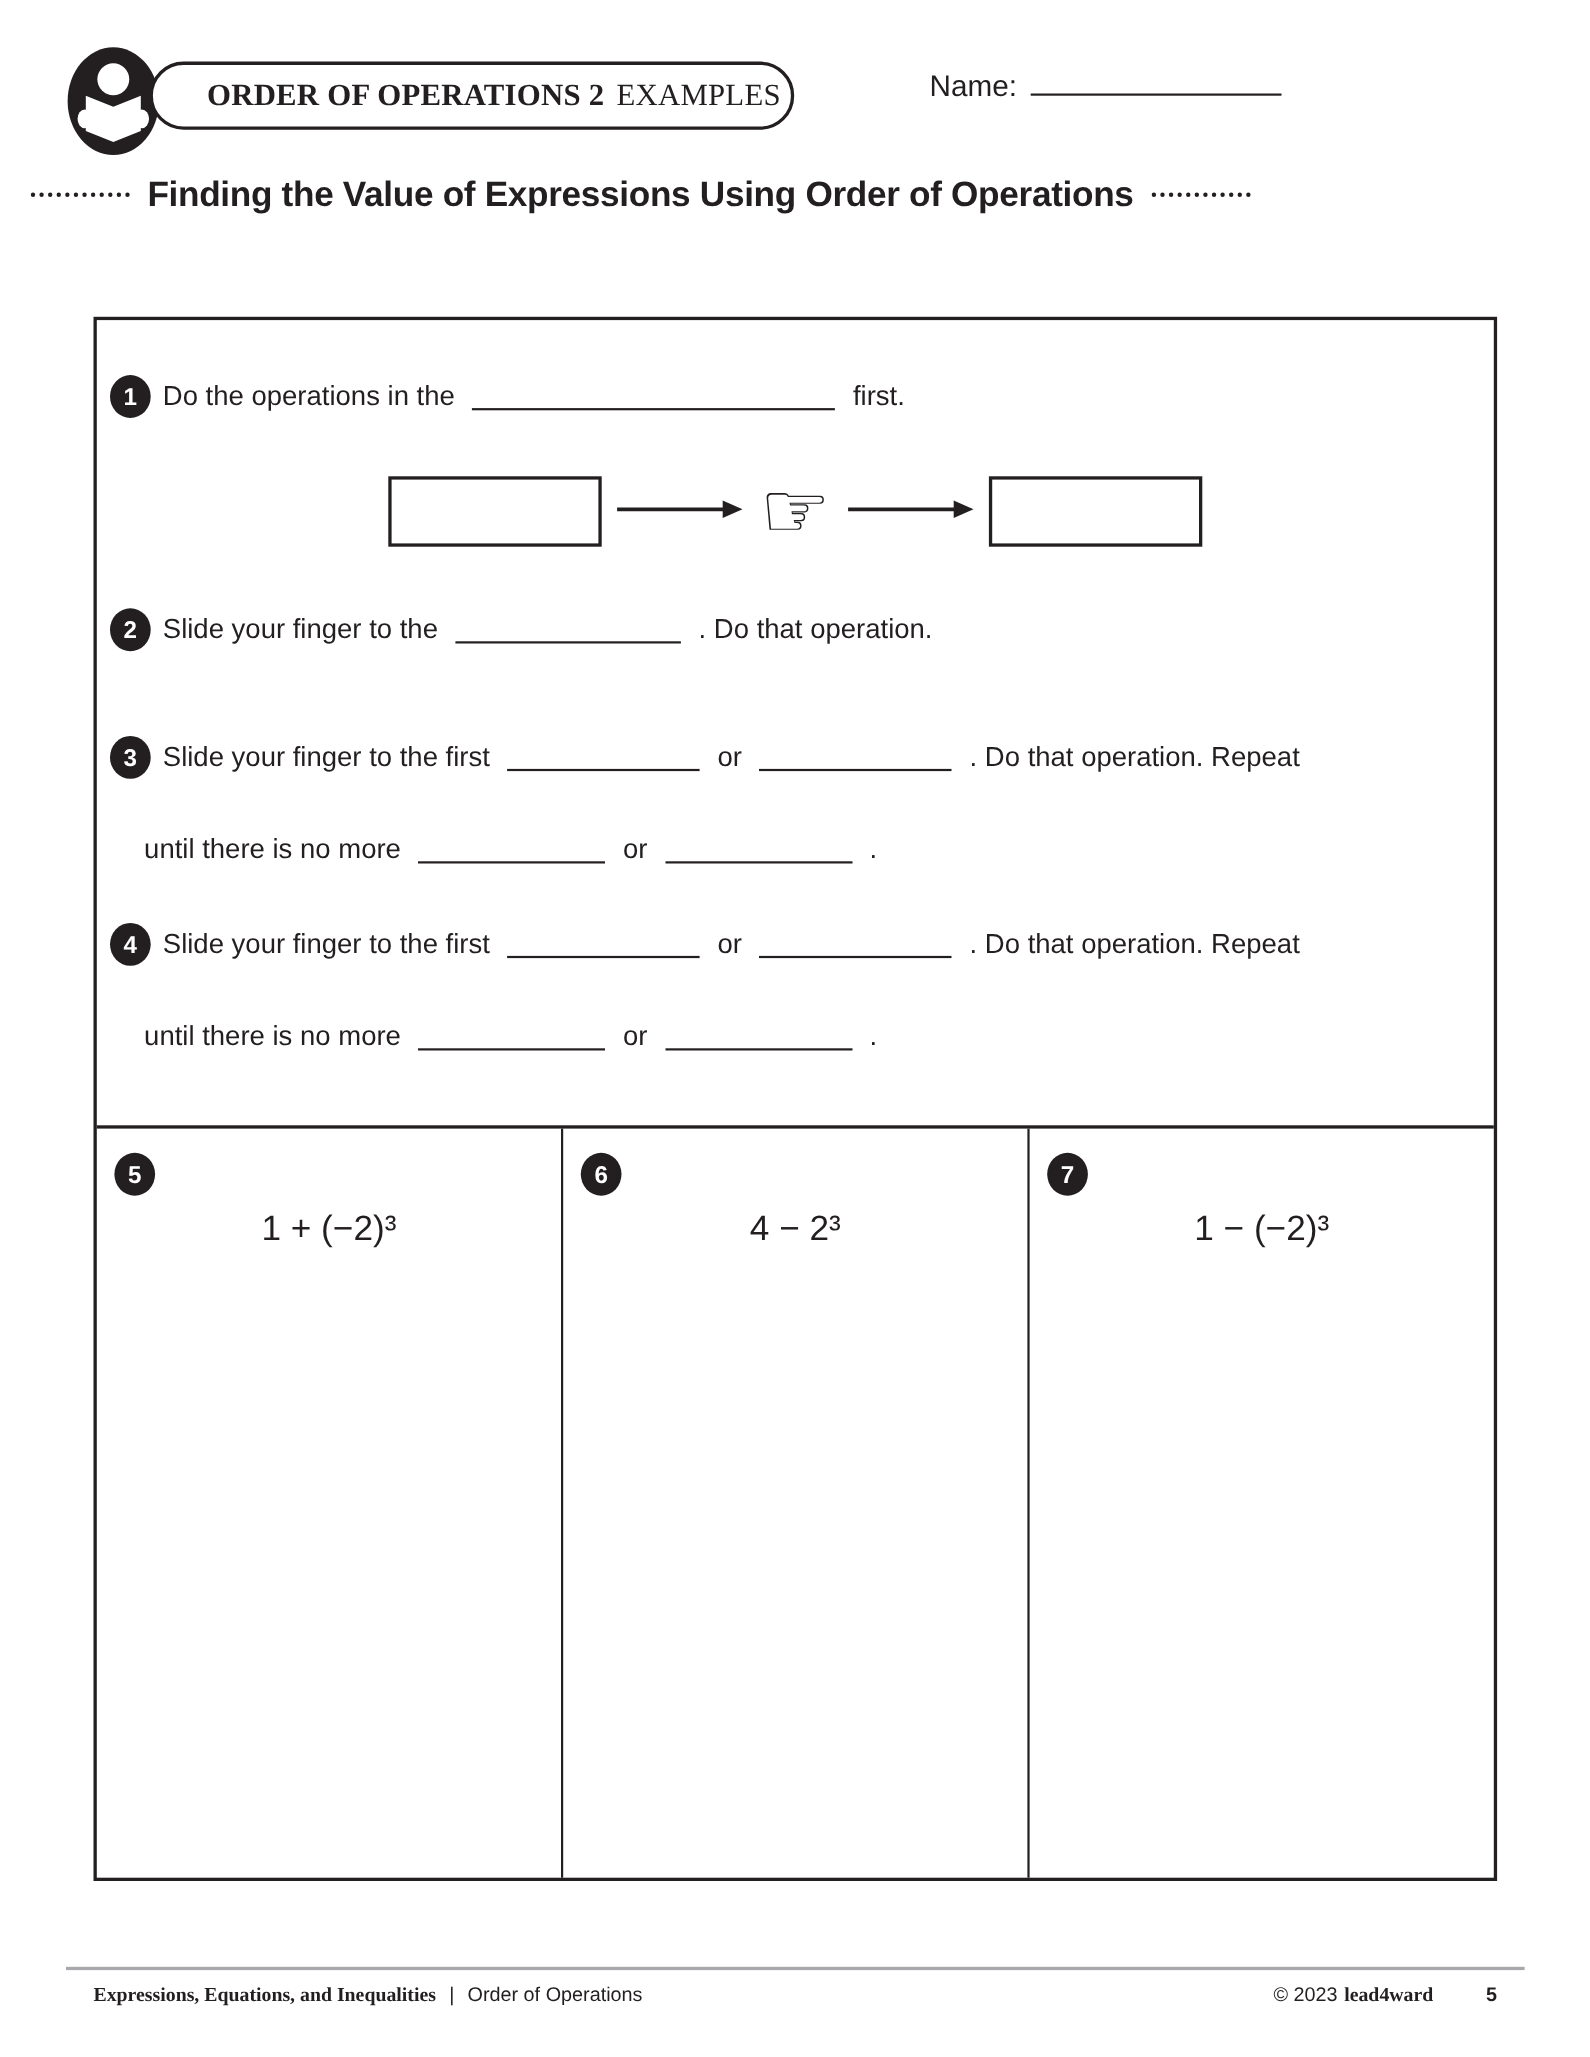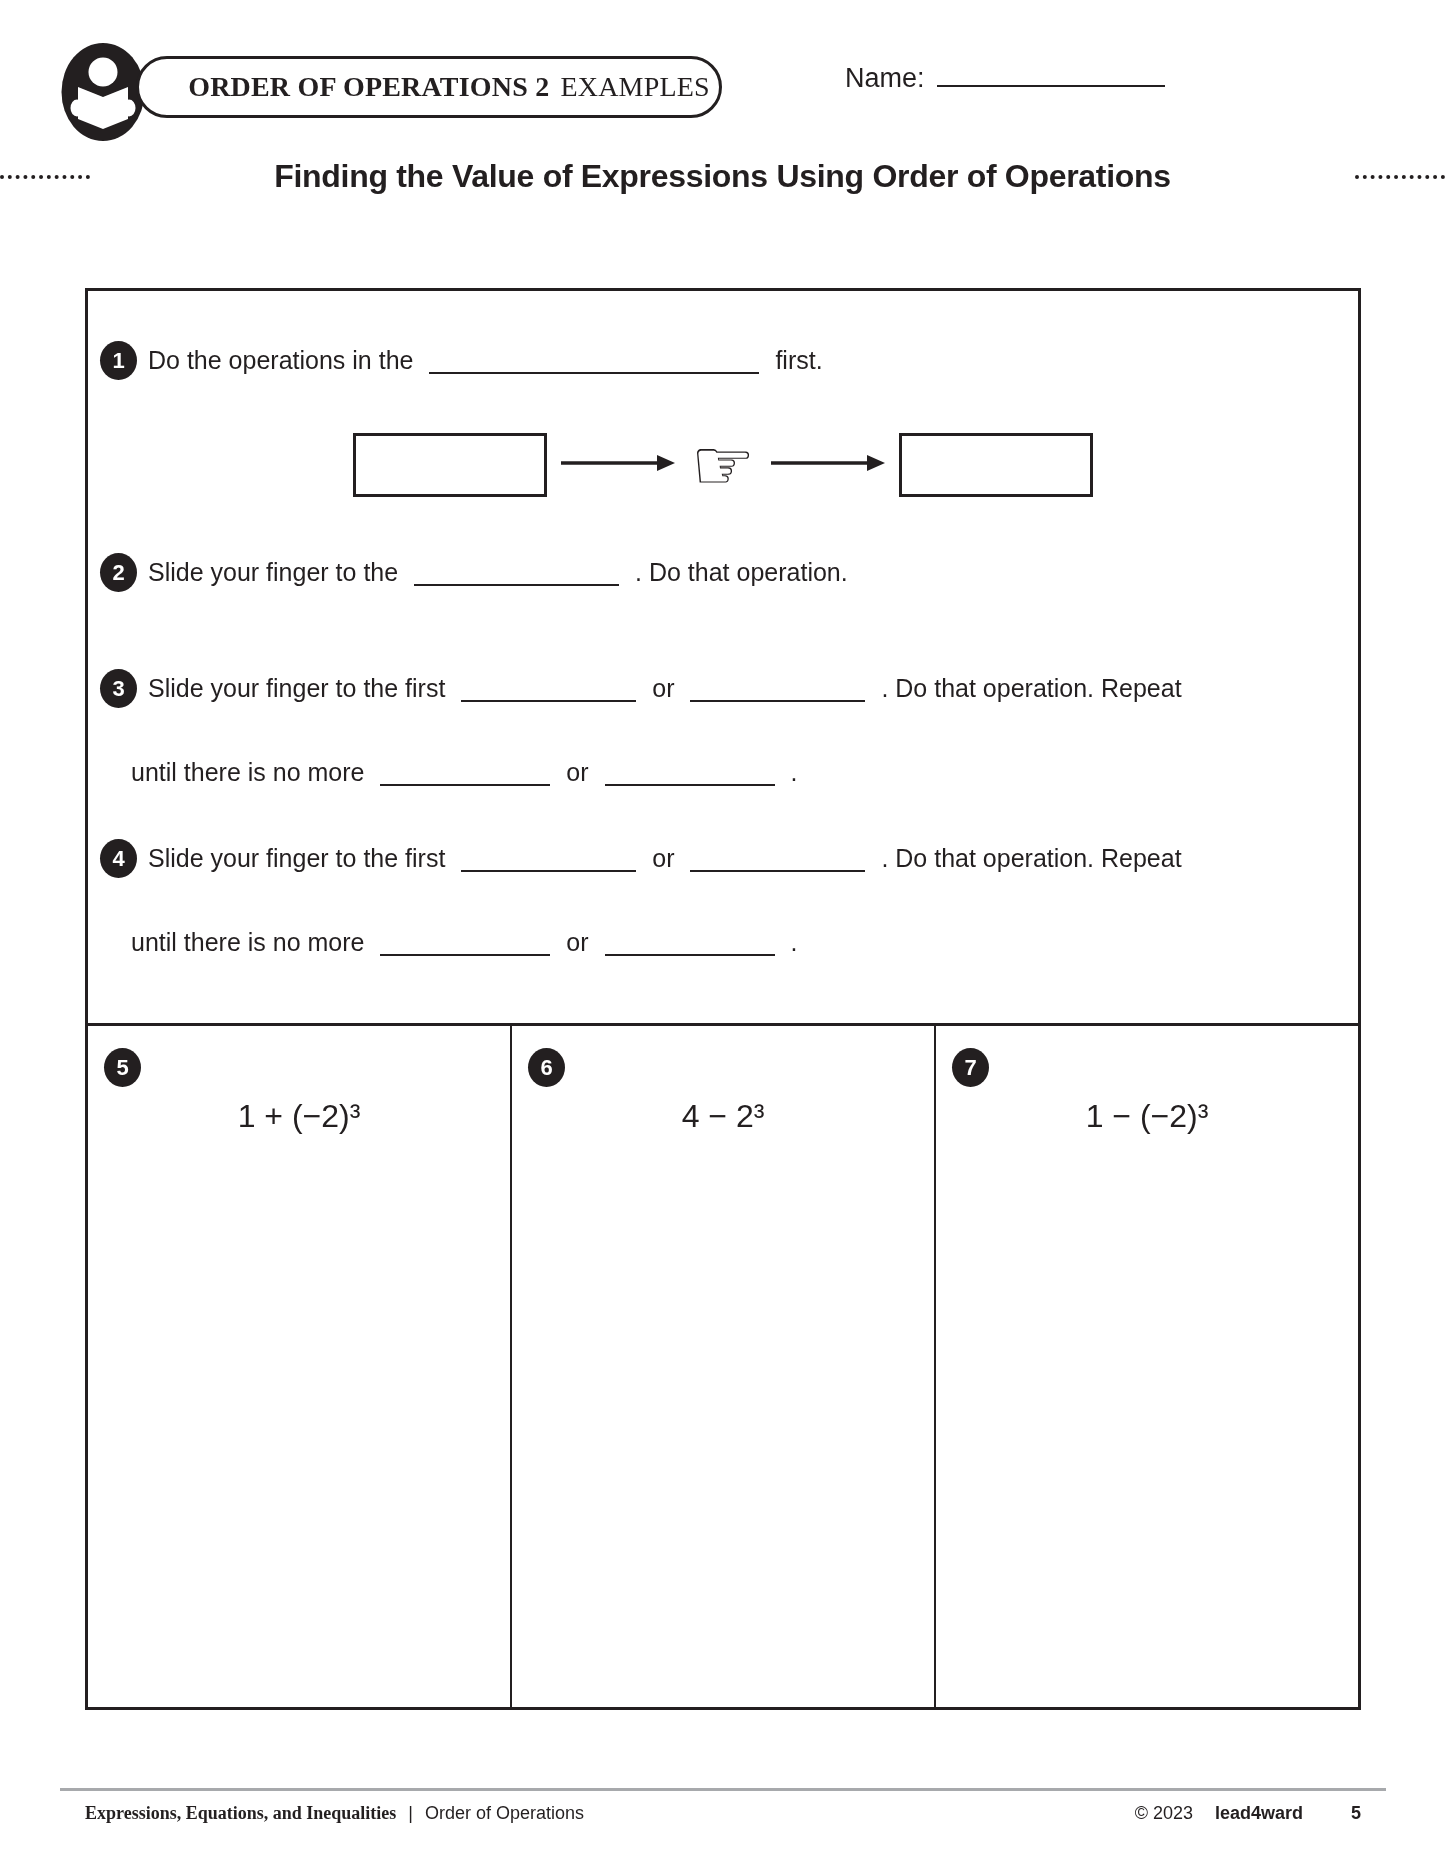--- a/index.html
+++ b/index.html
@@ -34,21 +34,21 @@
   }
   .name-line {
     display: inline-block; width: 228px; height: 1em;
     border-bottom: 2.5px solid #231f20;
     margin-left: 12px; vertical-align: -5px;
   }
 
   
   .title-row {
     position: absolute; left: 0; top: 158px; width: 100%;
-    display: flex; align-items: center; justify-content: space-between; gap: 16px;
+    display: flex; align-items: center; justify-content: flex-start; gap: 16px; padding-left: 28px;
   }
   .dotted-seg { width: 90px; height: 0; border-bottom: 4px dotted #231f20; }
   .page-title { font-size: 32px; font-weight: bold; letter-spacing: -0.3px; }
 
   
   .main-box {
     position: absolute; left: 85px; top: 288px;
     width: 1276px; height: 1422px;
     border: 3px solid #231f20;
   }
@@ -104,21 +104,21 @@
     width: 1326px; height: 3px; background: #a7a9ac;
   }
   .footer {
     position: absolute; left: 85px; top: 1803px; width: 1276px;
     display: flex; justify-content: space-between; align-items: baseline;
     font-size: 18px;
   }
   .footer .b { font-weight: bold; font-family: Liberation Serif, serif; }
   .footer .sep { margin: 0 7px; font-weight: normal; }
   .footer-right { display: flex; align-items: baseline; }
-  .footer-right .brand { font-weight: bold; margin-left: 22px; }
+  .footer-right .brand { font-weight: bold; margin-left: 6px; font-family: Liberation Serif, serif; }
   .footer-right .pageno { font-weight: bold; margin-left: 48px; }
 </style>
 </head>
 <body>
 
 <div class="page">
 
   <div class="logo">
     <svg width="86" height="100" viewBox="0 0 86 100">
       <ellipse cx="43" cy="50" rx="41.5" ry="49" fill="#231f20"></ellipse>

